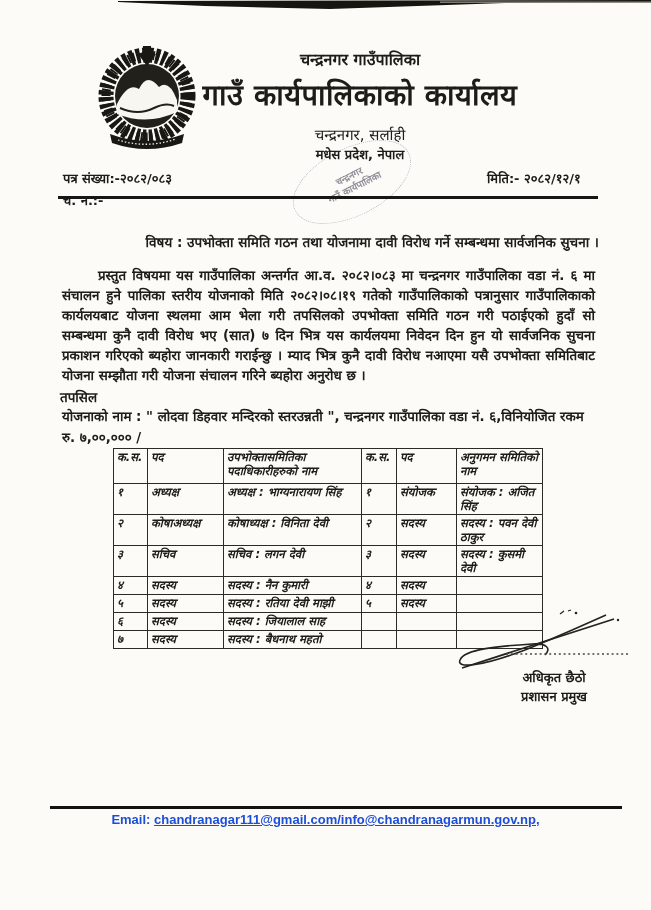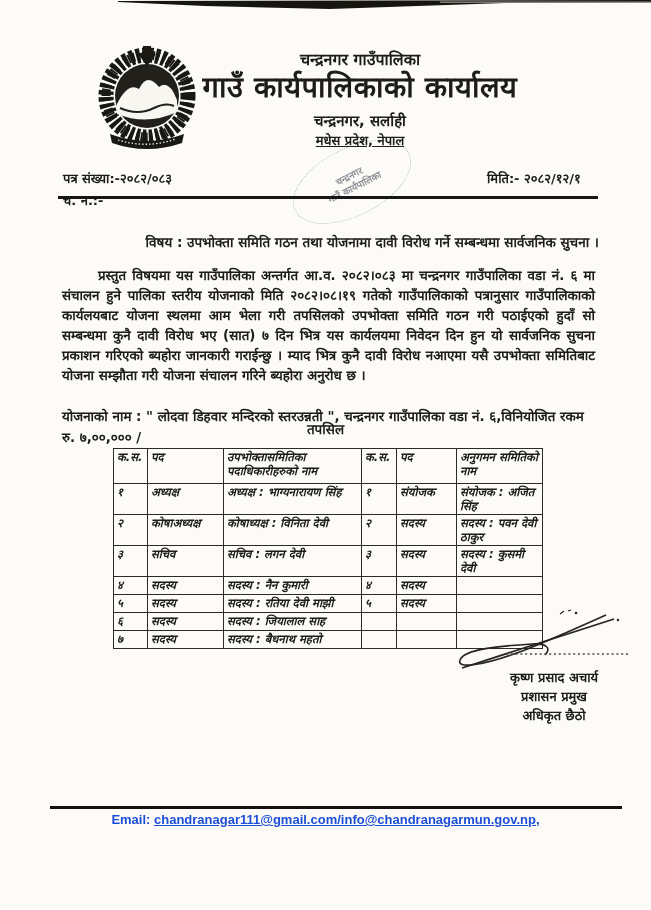--- a/index.html
+++ b/index.html
@@ -8,40 +8,40 @@
     font-family:"DejaVu Sans",sans-serif;
   }
   .page{
     position:relative;width:651px;height:910px;overflow:hidden;
     background:#fcfbf8;color:#1d1c19;
   }
   .abs{position:absolute;}
   
   .hdr-text{left:140px;top:48px;width:440px;text-align:center;}
   .hdr-muni{font-size:16px;font-weight:700;}
-  .hdr-office{font-size:29px;font-weight:700;letter-spacing:.5px;line-height:34px;margin-top:0;}
-  .hdr-addr1{font-size:15px;font-weight:700;margin-top:6px;}
-  .hdr-addr2{font-size:13px;font-weight:700;margin-top:1px;text-decoration:underline;}
+  .hdr-office{font-size:29px;font-weight:700;letter-spacing:.5px;line-height:34px;margin-top:8px;}
+  .hdr-addr1{font-size:15px;font-weight:400;margin-top:12px;}
+  .hdr-addr2{font-size:13px;font-weight:700;margin-top:1px;}
   
   .meta{font-size:13px;font-weight:700;margin-top:11px;}
   .rule{background:#171614;}
   
   .stamp{
     left:288px;top:148px;width:126px;height:66px;
     transform:rotate(-27deg);
     border:1.5px dotted rgba(90,90,110,.4);border-radius:50%;
     display:flex;flex-direction:column;align-items:center;justify-content:center;
     color:rgba(80,80,95,.62);font-size:9.5px;font-weight:700;line-height:12px;
     text-align:center;
   }
   
   .subject{left:68px;top:233px;width:531px;text-align:right;font-size:13.5px;font-weight:700;}
   .para{left:62px;top:266px;width:533px;font-size:13.4px;font-weight:600;
         line-height:20px;text-align:justify;text-indent:36px;}
-  .tapasil{left:60px;top:388px;width:531px;text-align:center;font-size:13.5px;font-weight:700;margin-top:32px;}
+  .tapasil{left:60px;top:388px;width:531px;text-align:left;font-size:13.5px;font-weight:700;}
   .planline{left:62px;top:406px;width:533px;font-size:13.4px;font-weight:700;line-height:21px;}
   
   table.committee{
     left:113px;top:448px;width:429px;border-collapse:collapse;
     font-size:11.5px;font-weight:600;table-layout:fixed;
   }
   table.committee th,table.committee td{
     border:1.5px solid #2b2a26;padding:1px 3px;vertical-align:top;
     text-align:left;line-height:14px;overflow:hidden;font-style:italic;
   }
@@ -185,23 +185,22 @@
 
   <svg class="abs" style="left:448px;top:606px" width="182" height="72" viewBox="0 0 182 72">
     <path d="M14 62 L166 13" stroke="#25231f" stroke-width="1.8" fill="none"></path>
     <path d="M158 9 C 120 26 84 42 66 48 C 38 58 8 64 12 54 C 16 43 52 40 84 38 C 98 37 104 42 97 49" stroke="#25231f" stroke-width="1.6" fill="none"></path>
     <circle cx="128" cy="7" r="1.3" fill="#25231f"></circle>
     <circle cx="170" cy="14" r="1.2" fill="#25231f"></circle>
     <path d="M112 8 l4 -3 M120 5 l3 -1" stroke="#25231f" stroke-width="1.2" fill="none"></path>
     <path d="M58 48 H 182" stroke="#4a4840" stroke-width="1.6" stroke-dasharray="2 2.8" fill="none"></path>
   </svg>
   <div class="abs sig-names">
-    <div>कृष्ण प्रसाद अचार्य</div>
+    <div>अधिकृत छैठो</div>
     <div>प्रशासन प्रमुख</div>
-    <div>अधिकृत छैठो</div>
   </div>
 
   <div class="abs footer-rule"></div>
   <div class="abs footer-line f1">
     <span>Email:</span>
     <span class="u">chandranagar111@gmail.com/info@chandranagarmun.gov.np,</span>
   </div>
 
 </div>
 

